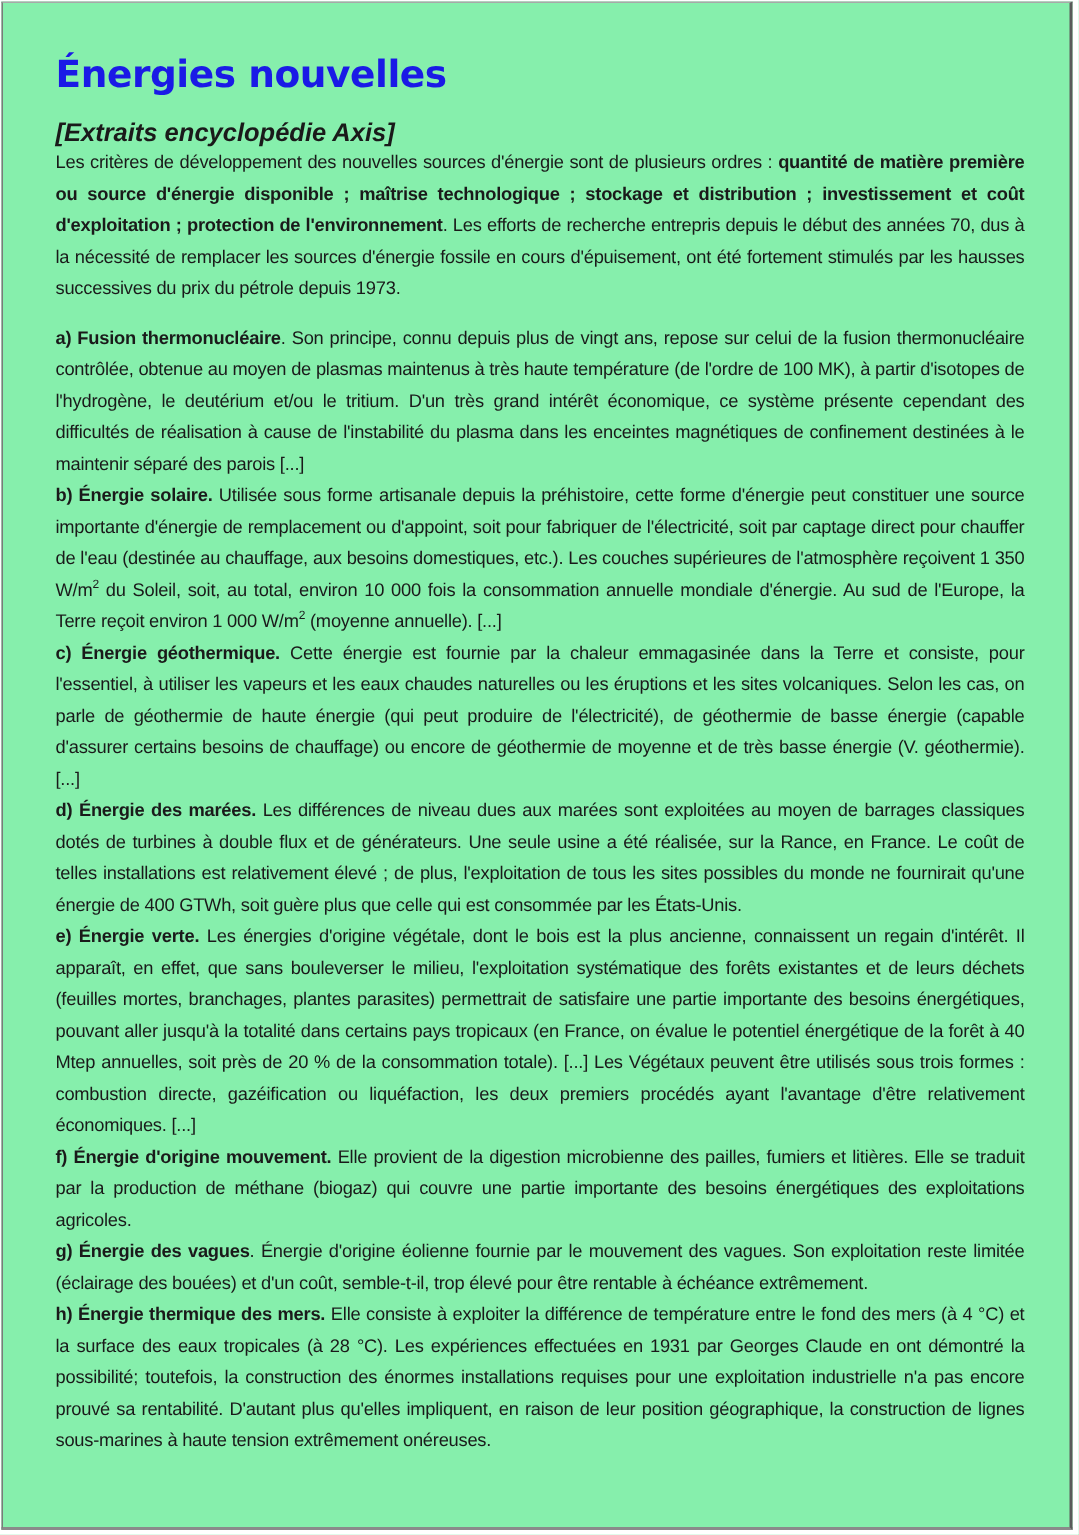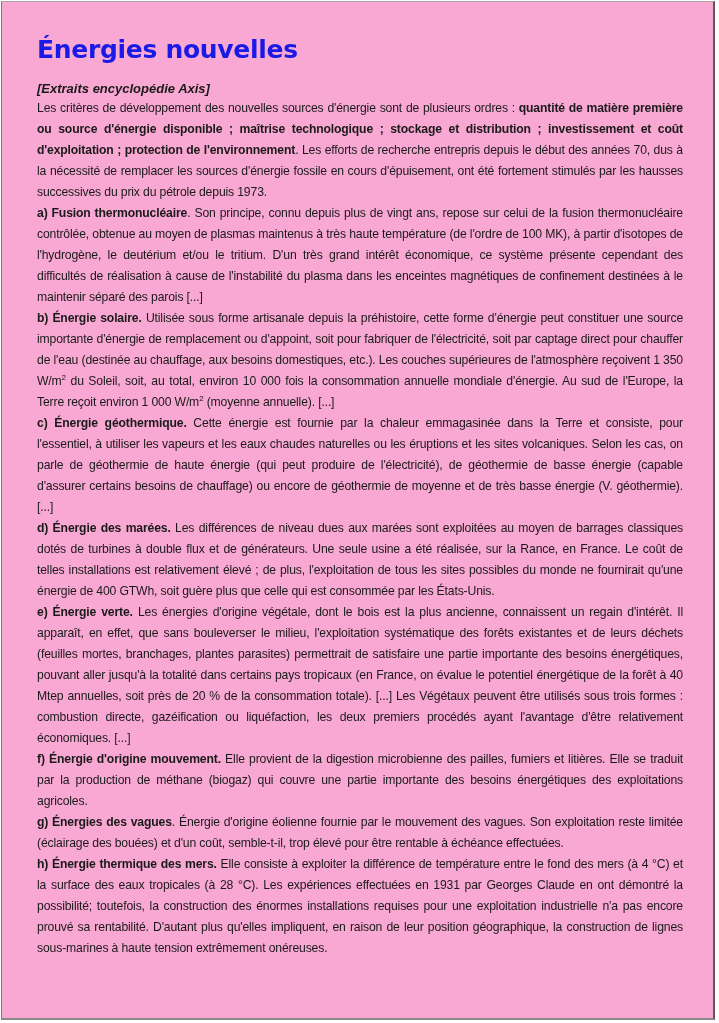--- a/index.html
+++ b/index.html
@@ -16,21 +16,21 @@
     .page {
       position: absolute;
       left: 1px;
       top: 1px;
       width: 714px;
       height: 1019px;
       border-top: 1px solid #a8a8a8;
       border-left: 1px solid #7a7a7a;
       border-right: 2px solid #5a5a5a;
       border-bottom: 2px solid #8a8a8a;
-      background: #f9a8d4;
+      background: #86efac;
       box-sizing: border-box;
     }
     .content {
       position: absolute;
       left: 35px;
       top: 28px;
       width: 646px;
       font-family: "Liberation Sans", sans-serif;
       color: #1a1a1a;
     }
@@ -39,34 +39,34 @@
       font-weight: bold;
       font-size: 25px;
       color: #1a1ae6;
       margin: 0;
       line-height: 40px;
       letter-spacing: -0.3px;
     }
     .subtitle {
       font-weight: bold;
       font-style: italic;
-      font-size: 13px;
+      font-size: 17px;
       margin: 10px 0 0 0;
       line-height: 18px;
     }
     p.para {
       margin: 0;
       font-size: 12.2px;
       line-height: 21px;
       text-align: justify;
       letter-spacing: -0.15px;
     }
     p.intro { }
     p.sec { margin-top: 0; }
-    p.sec-a { }
+    p.sec-a { margin-top: 12px; }
     .b { font-weight: bold; }
     sup { font-size: 8px; line-height: 0; vertical-align: super; }
   </style>
 </head>
 <body>
 
 <div class="page">
   <div class="content">
 
     <h1 class="title">Énergies nouvelles</h1>
@@ -79,18 +79,18 @@
     <p class="para sec"><span class="b">b) Énergie solaire.</span><span> Utilisée sous forme artisanale depuis la préhistoire, cette forme d'énergie peut constituer une source importante d'énergie de remplacement ou d'appoint, soit pour fabriquer de l'électricité, soit par captage direct pour chauffer de l'eau (destinée au chauffage, aux besoins domestiques, etc.). Les couches supérieures de l'atmosphère reçoivent 1 350 W/m</span><sup>2</sup><span> du Soleil, soit, au total, environ 10 000 fois la consommation annuelle mondiale d'énergie. Au sud de l'Europe, la Terre reçoit environ 1 000 W/m</span><sup>2</sup><span> (moyenne annuelle). [...]</span></p>
 
     <p class="para sec"><span class="b">c) Énergie géothermique.</span><span> Cette énergie est fournie par la chaleur emmagasinée dans la Terre et consiste, pour l'essentiel, à utiliser les vapeurs et les eaux chaudes naturelles ou les éruptions et les sites volcaniques. Selon les cas, on parle de géothermie de haute énergie (qui peut produire de l'électricité), de géothermie de basse énergie (capable d'assurer certains besoins de chauffage) ou encore de géothermie de moyenne et de très basse énergie (V. géothermie). [...]</span></p>
 
     <p class="para sec"><span class="b">d) Énergie des marées.</span><span> Les différences de niveau dues aux marées sont exploitées au moyen de barrages classiques dotés de turbines à double flux et de générateurs. Une seule usine a été réalisée, sur la Rance, en France. Le coût de telles installations est relativement élevé ; de plus, l'exploitation de tous les sites possibles du monde ne fournirait qu'une énergie de 400 GTWh, soit guère plus que celle qui est consommée par les États-Unis.</span></p>
 
     <p class="para sec"><span class="b">e) Énergie verte.</span><span> Les énergies d'origine végétale, dont le bois est la plus ancienne, connaissent un regain d'intérêt. Il apparaît, en effet, que sans bouleverser le milieu, l'exploitation systématique des forêts existantes et de leurs déchets (feuilles mortes, branchages, plantes parasites) permettrait de satisfaire une partie importante des besoins énergétiques, pouvant aller jusqu'à la totalité dans certains pays tropicaux (en France, on évalue le potentiel énergétique de la forêt à 40 Mtep annuelles, soit près de 20 % de la consommation totale). [...] Les Végétaux peuvent être utilisés sous trois formes : combustion directe, gazéification ou liquéfaction, les deux premiers procédés ayant l'avantage d'être relativement économiques. [...]</span></p>
 
     <p class="para sec"><span class="b">f) Énergie d'origine mouvement.</span><span> Elle provient de la digestion microbienne des pailles, fumiers et litières. Elle se traduit par la production de méthane (biogaz) qui couvre une partie importante des besoins énergétiques des exploitations agricoles.</span></p>
 
-    <p class="para sec"><span class="b">g) Énergies des vagues</span><span>. </span><span>Énergie d'origine éolienne fournie par le mouvement des vagues. Son exploitation reste limitée (éclairage des bouées) et d'un coût, semble-t-il, trop élevé pour être rentable à échéance effectuées.</span></p>
+    <p class="para sec"><span class="b">g) Énergie des vagues</span><span>. </span><span>Énergie d'origine éolienne fournie par le mouvement des vagues. Son exploitation reste limitée (éclairage des bouées) et d'un coût, semble-t-il, trop élevé pour être rentable à échéance extrêmement.</span></p>
 
     <p class="para sec"><span class="b">h) Énergie thermique des mers.</span><span> Elle consiste à exploiter la différence de température entre le fond des mers (à 4 °C) et la surface des eaux tropicales (à 28 °C). Les expériences effectuées en 1931 par Georges Claude en ont démontré la possibilité; toutefois, la construction des énormes installations requises pour une exploitation industrielle n'a pas encore prouvé sa rentabilité. D'autant plus qu'elles impliquent, en raison de leur position géographique, la construction de lignes sous-marines à haute tension extrêmement onéreuses.</span></p>
 
   </div>
 </div>
 
 </body></html>

